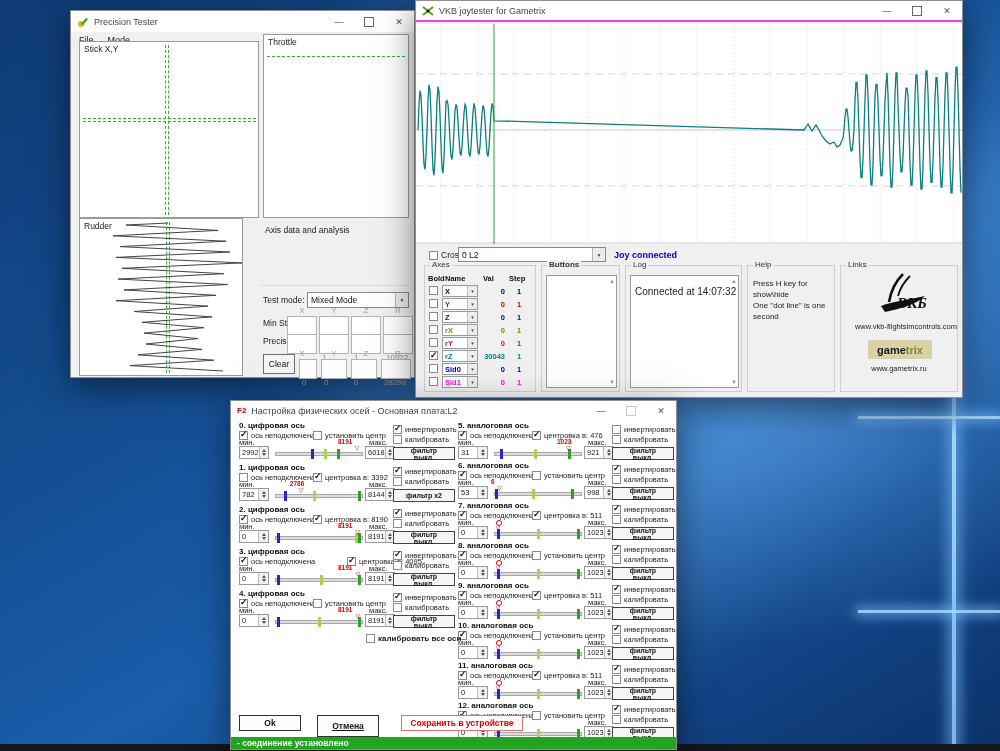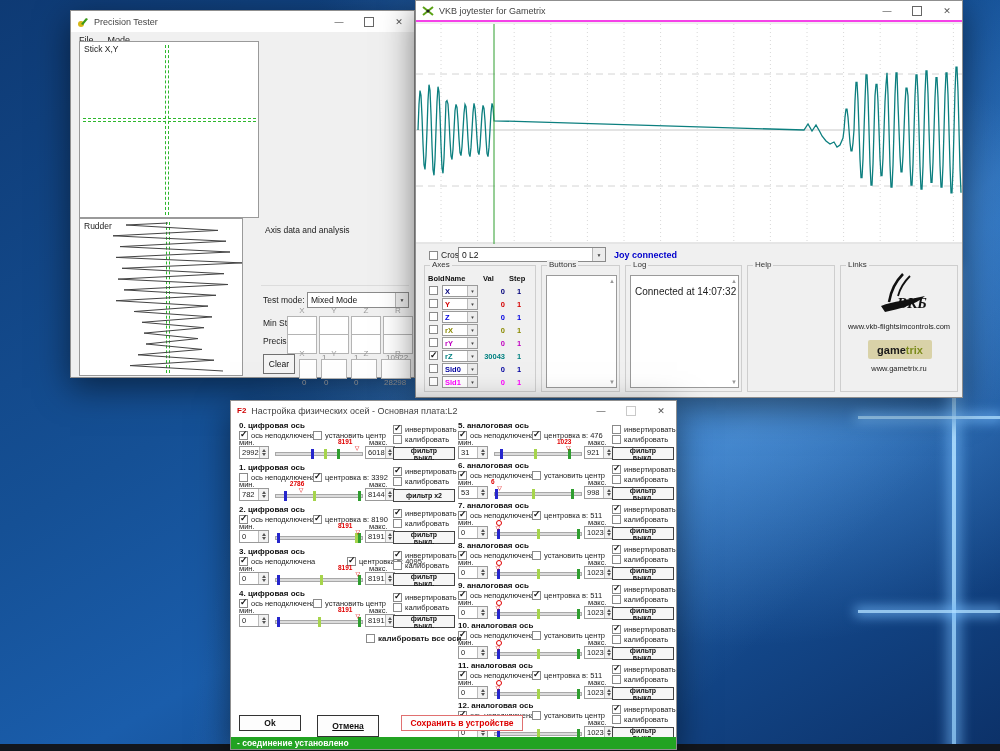--- a/index.html
+++ b/index.html
@@ -122,20 +122,24 @@
     </div>
 
     <div class="wpanel" style="left:8px;top:30px;width:180px;height:177px;">
       <span class="plabel">Stick X,Y</span>
       <div class="gline-v" style="left:85px;top:3px;height:170px;"></div>
       <div class="gline-v" style="left:88px;top:3px;height:170px;"></div>
       <div class="gline-h" style="left:3px;top:76px;width:173px;"></div>
       <div class="gline-h" style="left:3px;top:79px;width:173px;"></div>
     </div>
 
+    <div class="wpanel" style="left:192px;top:23px;width:146px;height:184px;">
+      <span class="plabel">Throttle</span>
+      <div class="gline-h" style="left:3px;top:21px;width:138px;"></div>
+    </div>
 
     <div class="wpanel" style="left:8px;top:207px;width:164px;height:158px;">
       <span class="plabel">Rudder</span>
       <div class="gline-v" style="left:86px;top:3px;height:151px;"></div>
       <div class="gline-v" style="left:89px;top:3px;height:151px;"></div>
       <div style="position:absolute;left:0;top:0;"><svg width="178" height="156">
             <path d="M88,4.0 L46,6.0 L138,11.4 L33,16.8 L146,22.2 L40,27.6 L150,33.0 L36,38.4 L162,43.9 L42,49.3 L144,54.7 L38,60.1 L148,65.5 L44,70.9 L136,76.3 L36,81.7 L128,87.1 L54,92.5 L132,97.9 L62,103.3 L124,108.7 L64,114.1 L118,119.6 L66,125.0 L122,130.4 L58,135.8 L134,141.2 L50,146.6 L143,152.0" fill="none" stroke="#444" stroke-width="1" stroke-linejoin="round"></path>
           </svg></div>
     </div>
 
@@ -294,50 +298,54 @@
             <span class="vddl">
               <span class="vname" style="color: rgb(255, 0, 255);">Sld1</span>
               <span class="vdbtn">▼</span>
             </span>
             <span class="vval" style="color: rgb(255, 0, 255);">0</span>
             <span class="vstep" style="color: rgb(255, 0, 255);">1</span>
           </div>
         </div>
     </div>
 
-    <div class="grp" style="left:125px;top:264px;width:79px;height:127px;">
+    <div class="grp" style="left:125px;top:264px;width:79px;height:127px;font-weight:bold;">
       <span class="grpl">Buttons</span>
       <div class="listwhite" style="left:4px;top:9px;width:71px;height:113px;">
         <span class="sarr" style="top:2px;">▲</span>
         <span class="sarr" style="bottom:2px;">▼</span>
       </div>
     </div>
 
     <div class="grp" style="left:209px;top:264px;width:117px;height:127px;">
       <span class="grpl">Log</span>
       <div class="listwhite" style="left:4px;top:9px;width:109px;height:113px;">
         <span style="position:absolute;left:4px;top:10px;font-size:10px;color:#222;">Connected at 14:07:32</span>
         <span class="sarr" style="top:2px;">▲</span>
         <span class="sarr" style="bottom:2px;">▼</span>
       </div>
     </div>
 
     <div class="grp" style="left:331px;top:264px;width:88px;height:127px;">
       <span class="grpl">Help</span>
+      <div style="position:absolute;left:5px;top:12px;width:80px;">
+        <div class="help-line">Press H key for show\hide</div>
+        <div class="help-line">One "dot line" is one second</div>
+      </div>
     </div>
 
     <div class="grp" style="left:424px;top:264px;width:118px;height:127px;">
       <span class="grpl">Links</span>
       <svg width="78" height="44" viewBox="0 0 78 44" style="position:absolute;left:22px;top:6px;">
         <path d="M40 2 C32 10 28 18 26 30" stroke="#111" stroke-width="2.5" fill="none"></path>
         <path d="M47 4 C41 10 37 16 35 24" stroke="#111" stroke-width="1.8" fill="none"></path>
         <path d="M18 34 C30 29 46 28 62 24 C52 33 36 37 22 40 Z" fill="#111"></path>
         <text x="34" y="36" font-size="15" font-style="italic" font-weight="bold" font-family="Liberation Serif, serif" fill="#111">ВКБ</text>
       </svg>
-      <span class="url" style="top:56px;">www.vkb-flightsimcontrols.com</span>
+      <span class="url" style="top:56px;text-align:right;">www.vkb-flightsimcontrols.com</span>
       <div class="gam" style="left:27px;top:74px;width:64px;height:19px;">
         <span style="color:#1a1a1a;">game</span>
           <span style="color:#7c8c1c;">trix</span>
       </div>
       <span class="url" style="top:98px;">www.gametrix.ru</span>
     </div>
   </div>
 
   <div class="win" style="left:230px;top:400px;width:447px;height:350px;background:#fff;">
     <div class="titlebar" style="height:19px;">

